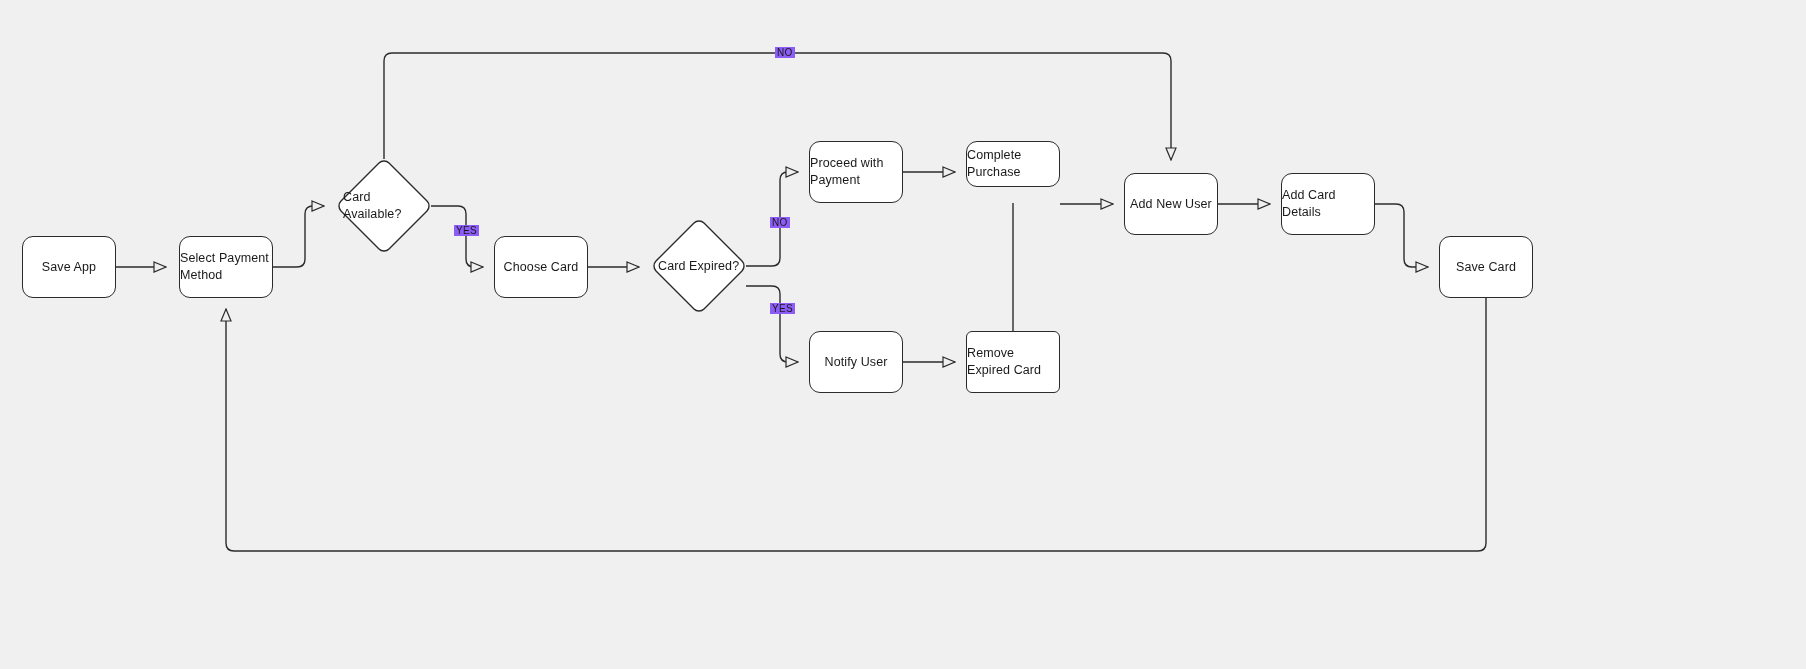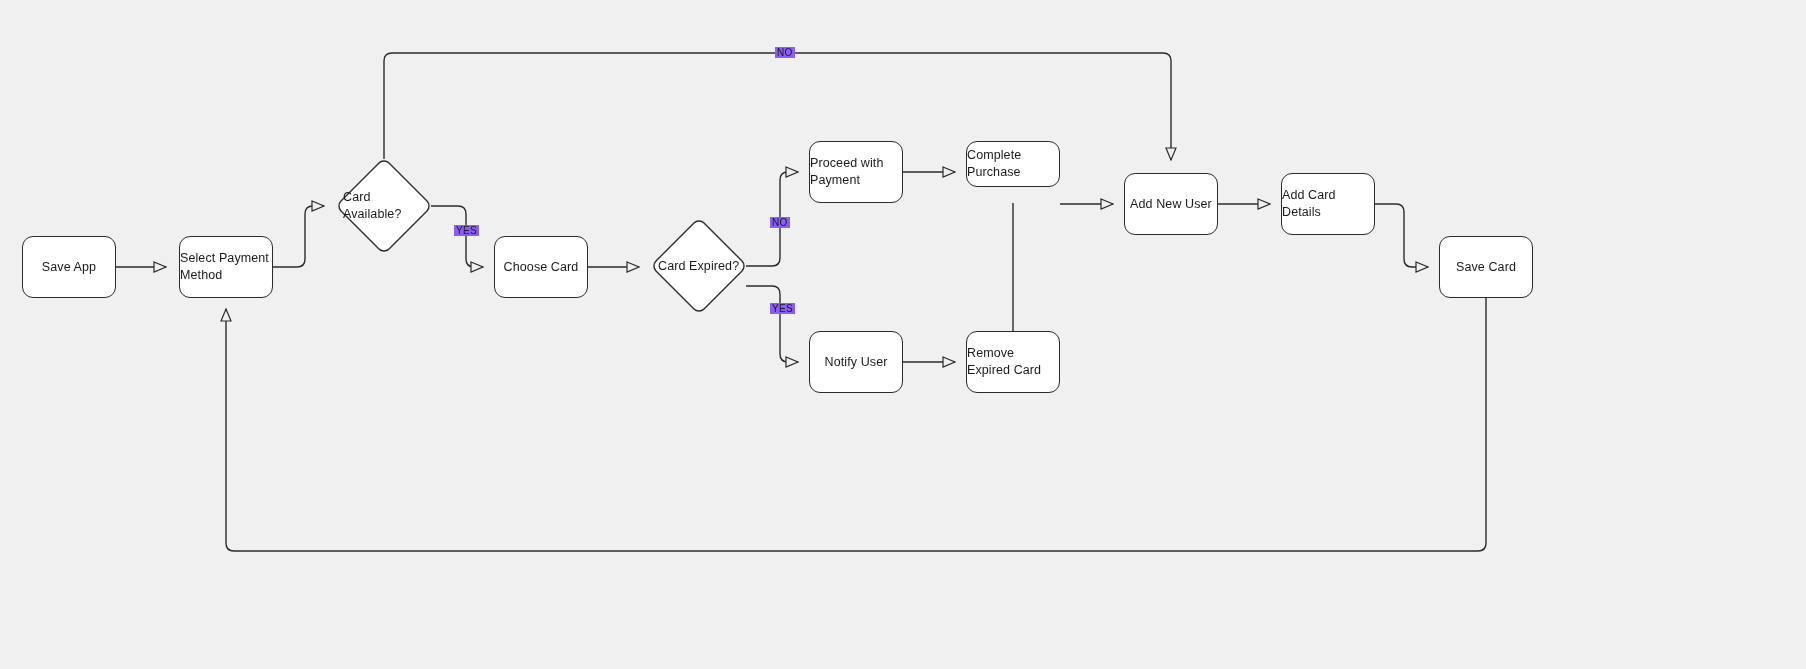--- a/index.html
+++ b/index.html
@@ -145,21 +145,21 @@
   </div>
 
   <div class="node process" style="left:966px; top:141px; width:94px; height:46px;">
     <span>Complete Purchase</span>
   </div>
 
   <div class="node process" style="left:809px; top:331px; width:94px; height:62px;">
     <span>Notify User</span>
   </div>
 
-  <div class="node process" style="left:966px; top:331px; width:94px; height:62px;">
+  <div class="node process" style="left:966px; top:331px; width:94px; height:62px;border-radius:6px;">
     <span>Remove Expired Card</span>
   </div>
 
   <div class="node process" style="left:1124px; top:173px; width:94px; height:62px;">
     <span>Add New User</span>
   </div>
 
   <div class="node process" style="left:1281px; top:173px; width:94px; height:62px;">
     <span>Add Card Details</span>
   </div>

